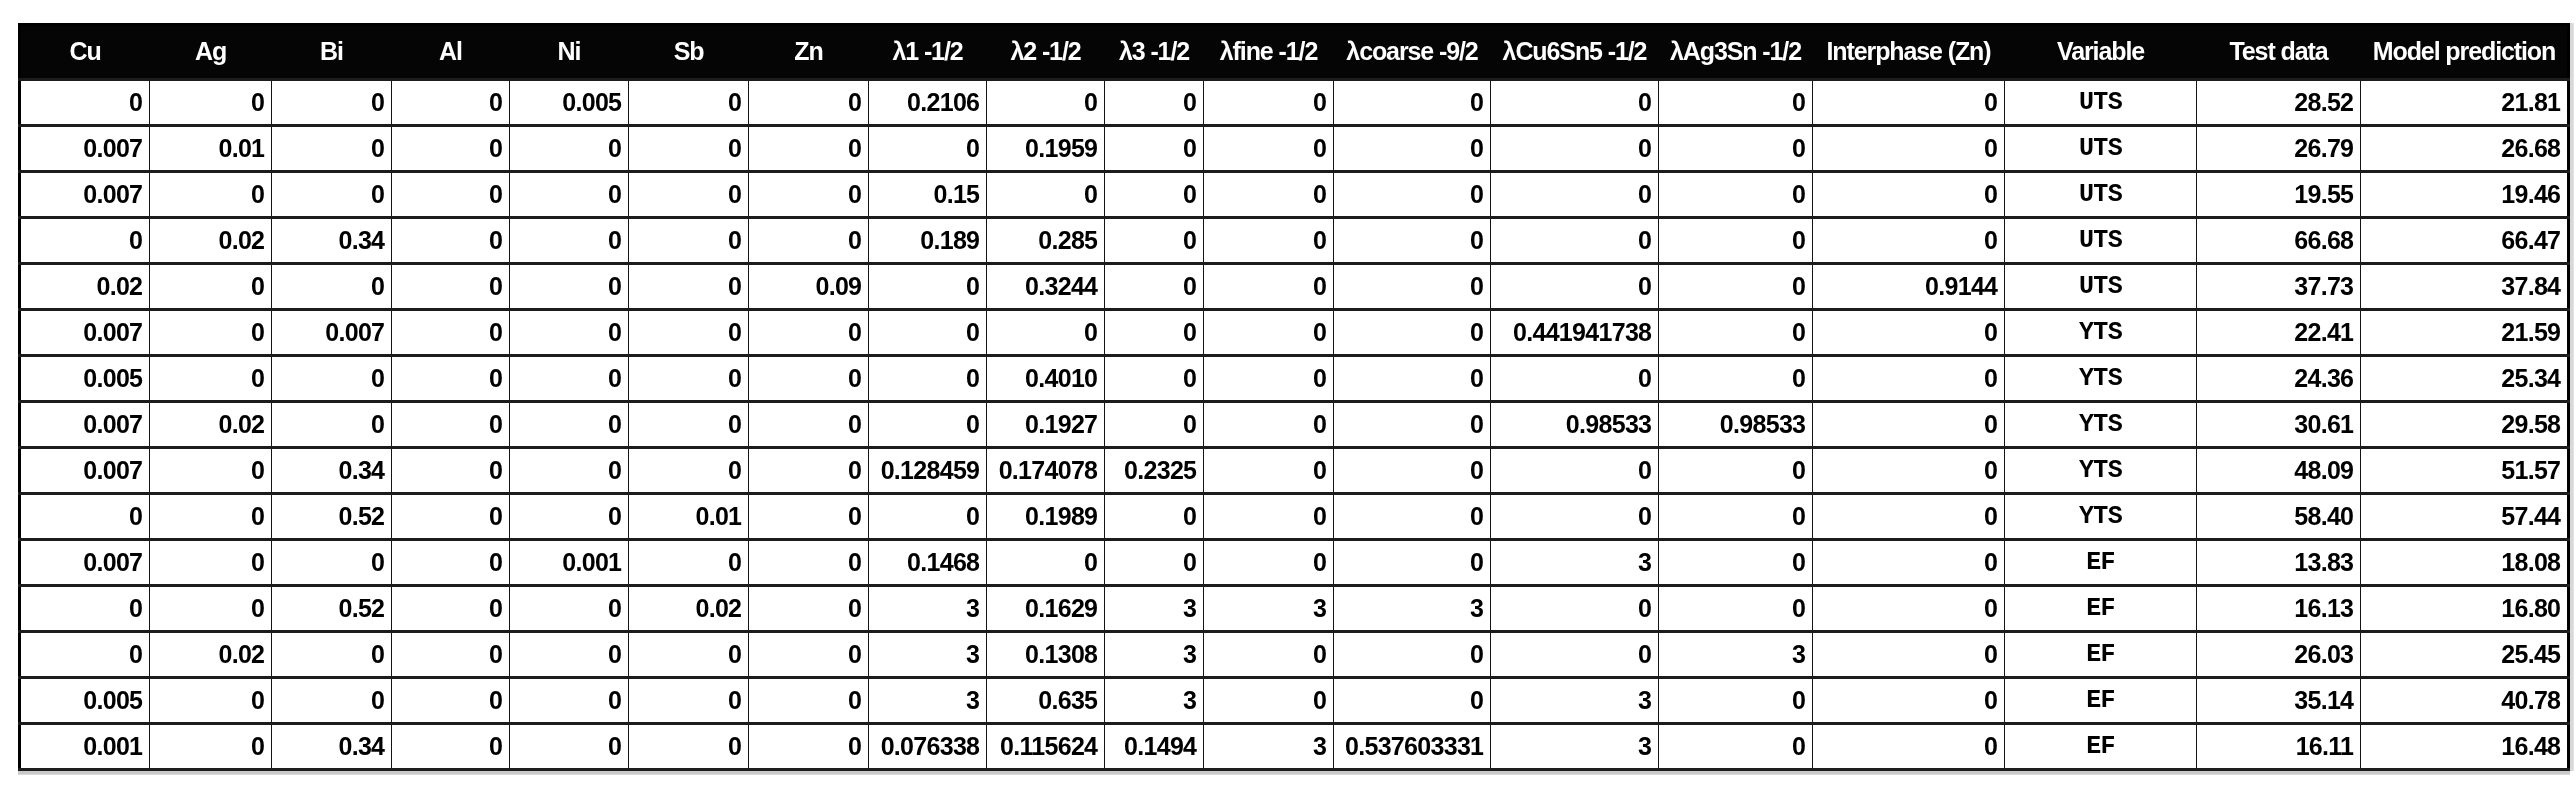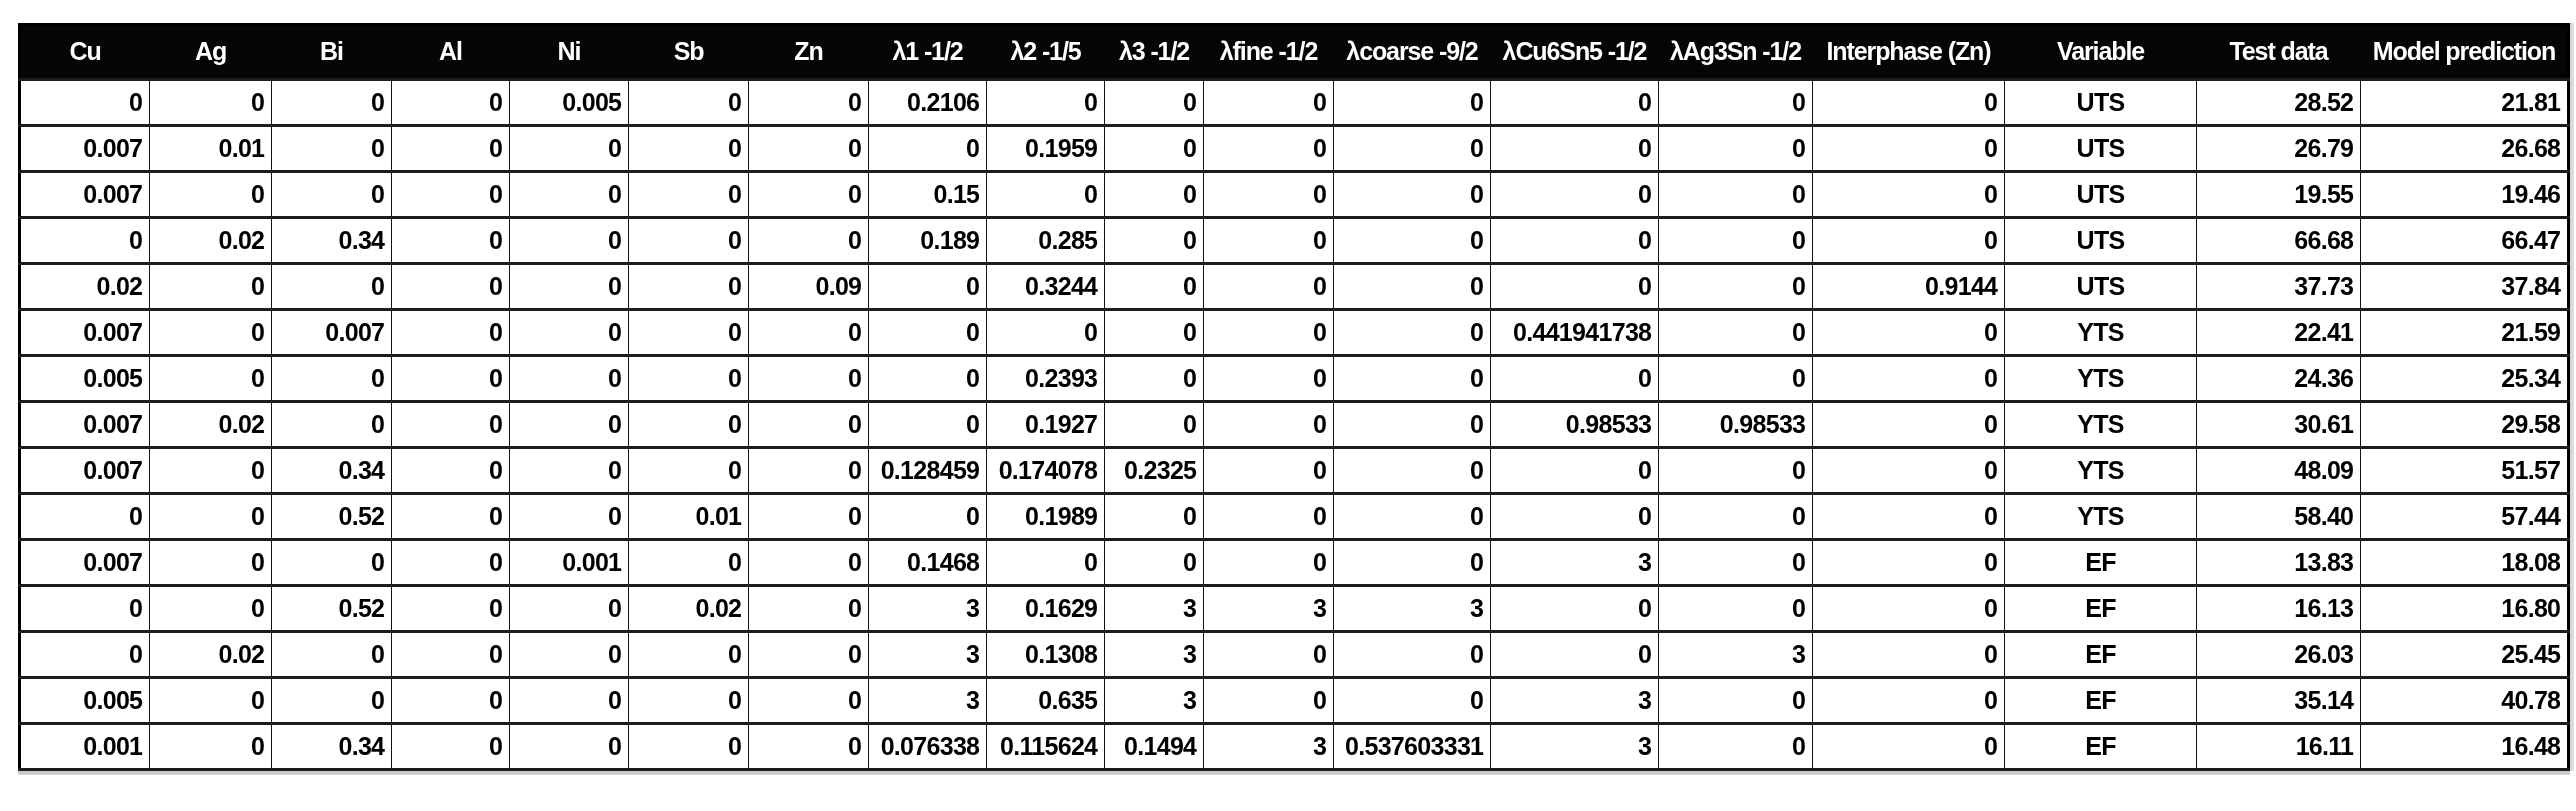--- a/index.html
+++ b/index.html
@@ -52,20 +52,21 @@
     border-left:1.5px solid #141414;
     border-right:1.5px solid #141414;
     border-top:3px solid #1c1c1c;
     border-bottom:3px solid #1c1c1c;
     overflow:hidden;
     white-space:nowrap;
   }
   td.center{
     text-align:center;
     padding:0 13px;
+    font-family:Liberation Mono, monospace;
   }
 </style>
 </head>
 <body>
 
 <div class="page">
   <table class="data-table">
     <colgroup>
         <col style="width: 130px;">
         <col style="width: 122px;">
@@ -89,21 +90,21 @@
     <thead>
       <tr>
           <th>Cu</th>
           <th>Ag</th>
           <th>Bi</th>
           <th>Al</th>
           <th>Ni</th>
           <th>Sb</th>
           <th>Zn</th>
           <th>λ1 -1/2</th>
-          <th>λ2 -1/5</th>
+          <th>λ2 -1/2</th>
           <th>λ3 -1/2</th>
           <th>λfine -1/2</th>
           <th>λcoarse -9/2</th>
           <th>λCu6Sn5 -1/2</th>
           <th>λAg3Sn -1/2</th>
           <th>Interphase (Zn)</th>
           <th>Variable</th>
           <th>Test data</th>
           <th>Model prediction</th>
         </tr>
@@ -231,21 +232,21 @@
         </tr>
         <tr>
           <td>0.005</td>
           <td>0</td>
           <td>0</td>
           <td>0</td>
           <td>0</td>
           <td>0</td>
           <td>0</td>
           <td>0</td>
-          <td>0.2393</td>
+          <td>0.4010</td>
           <td>0</td>
           <td>0</td>
           <td>0</td>
           <td>0</td>
           <td>0</td>
           <td>0</td>
           <td class="center">YTS</td>
           <td>24.36</td>
           <td>25.34</td>
         </tr>

